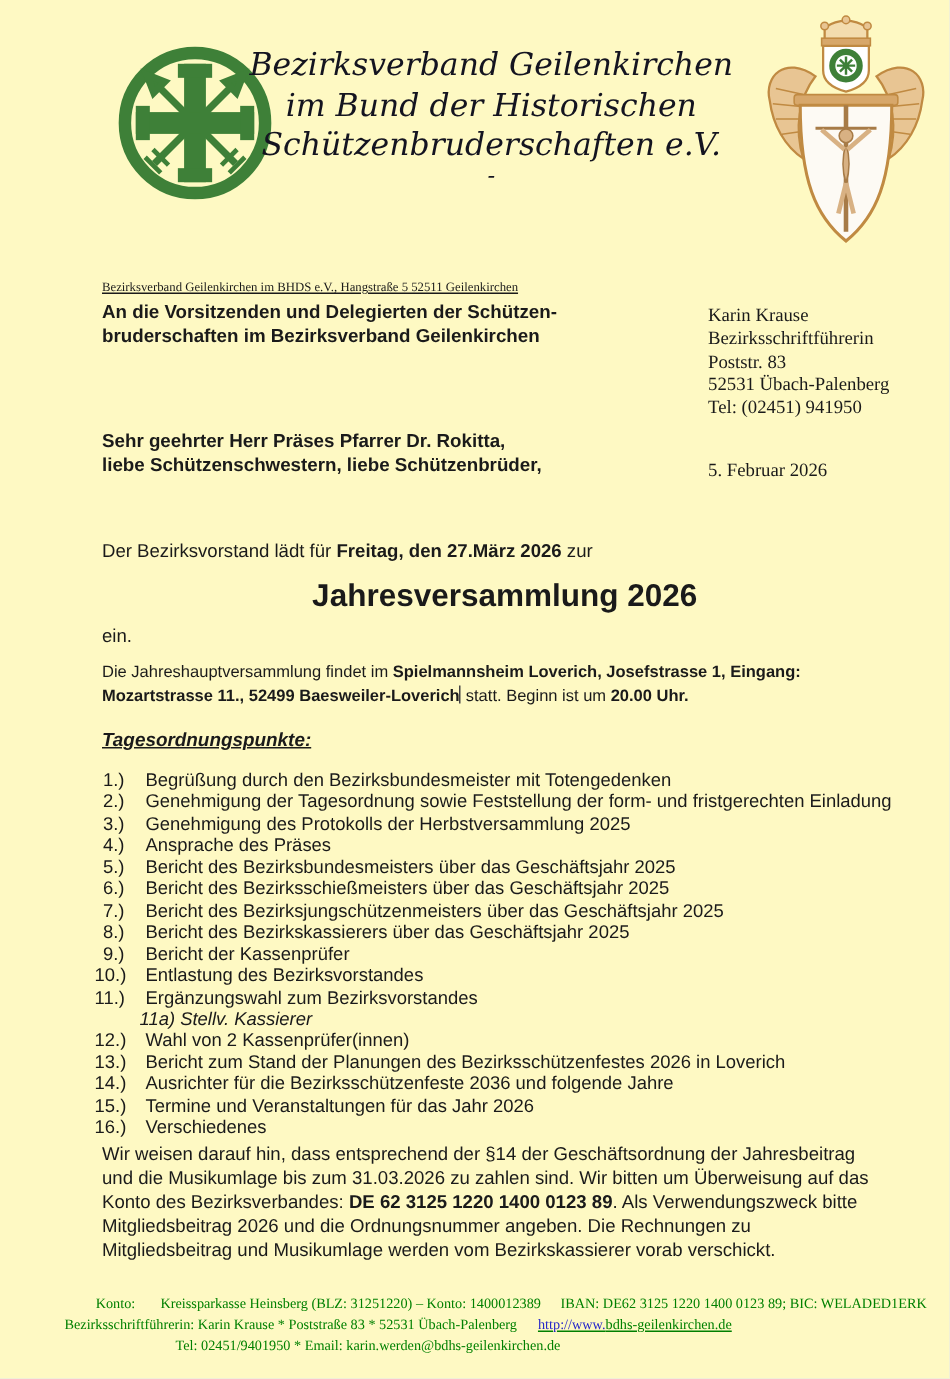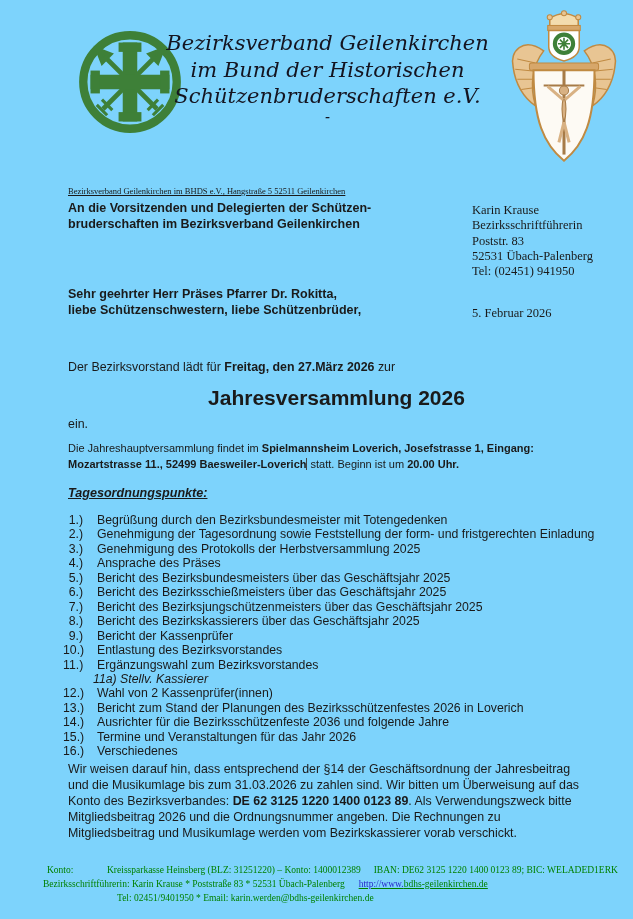--- a/index.html
+++ b/index.html
@@ -1,16 +1,16 @@
 <!DOCTYPE html>
 <html><head>
 <meta charset="utf-8">
 <style>
   html,body{margin:0;padding:0;background:#e8e8e8;}
-  .page{position:relative;width:633px;height:919px;background:#7dd3fc;margin:0 auto;
+  .page{position:relative;width:633px;height:919px;background:#fef9c3;margin:0 auto;
         font-family:"Liberation Sans",sans-serif;color:#1a1a1a;overflow:hidden;}
   
   .logo{position:absolute;left:76px;top:28px;width:108px;height:108px;}
   .crest{position:absolute;left:503px;top:10px;width:122px;height:158px;}
   .title{position:absolute;left:140px;top:30px;width:375px;text-align:center;
          font-family:"DejaVu Serif",serif;font-style:italic;font-size:21px;line-height:26.5px;color:#141420;}
   .title .dash{font-size:15px;line-height:14px;}
   
   .sender{position:absolute;left:68px;top:186px;font-family:"Liberation Serif",serif;
           font-size:8.5px;text-decoration:underline;}
@@ -32,21 +32,21 @@
   .agenda{position:absolute;left:63px;top:513px;font-size:12.3px;}
   .agenda .row{display:flex;line-height:14.45px;}
   .agenda .num{width:20px;text-align:right;flex:0 0 20px;}
   .agenda .txt{margin-left:14px;}
   .agenda .subrow{line-height:14.45px;padding-left:30px;font-style:italic;}
   .closing{position:absolute;left:68px;top:762px;width:512px;font-size:12.4px;line-height:15.9px;}
   
   .footer{position:absolute;left:0;top:861px;width:633px;font-family:"Liberation Serif",serif;
           font-size:9.5px;color:#008000;line-height:13.5px;}
   .f1{position:absolute;left:47px;top:3px;display:flex;white-space:nowrap;}
-  .f1 .lbl{width:60px;flex:0 0 60px;}
+  .f1 .lbl{width:60px;flex:0 0 60px;text-align:center;}
   .f1 .iban{margin-left:13px;}
   .f2{position:absolute;left:43px;top:17px;white-space:nowrap;}
   .f3{position:absolute;left:117px;top:31px;white-space:nowrap;}
   .weblink{margin-left:14px;text-decoration:underline;cursor:pointer;}
   .weblink .pre{color:#2626c9;}
   .weblink .dom{color:#008000;}
 </style>
 </head>
 <body>
 

